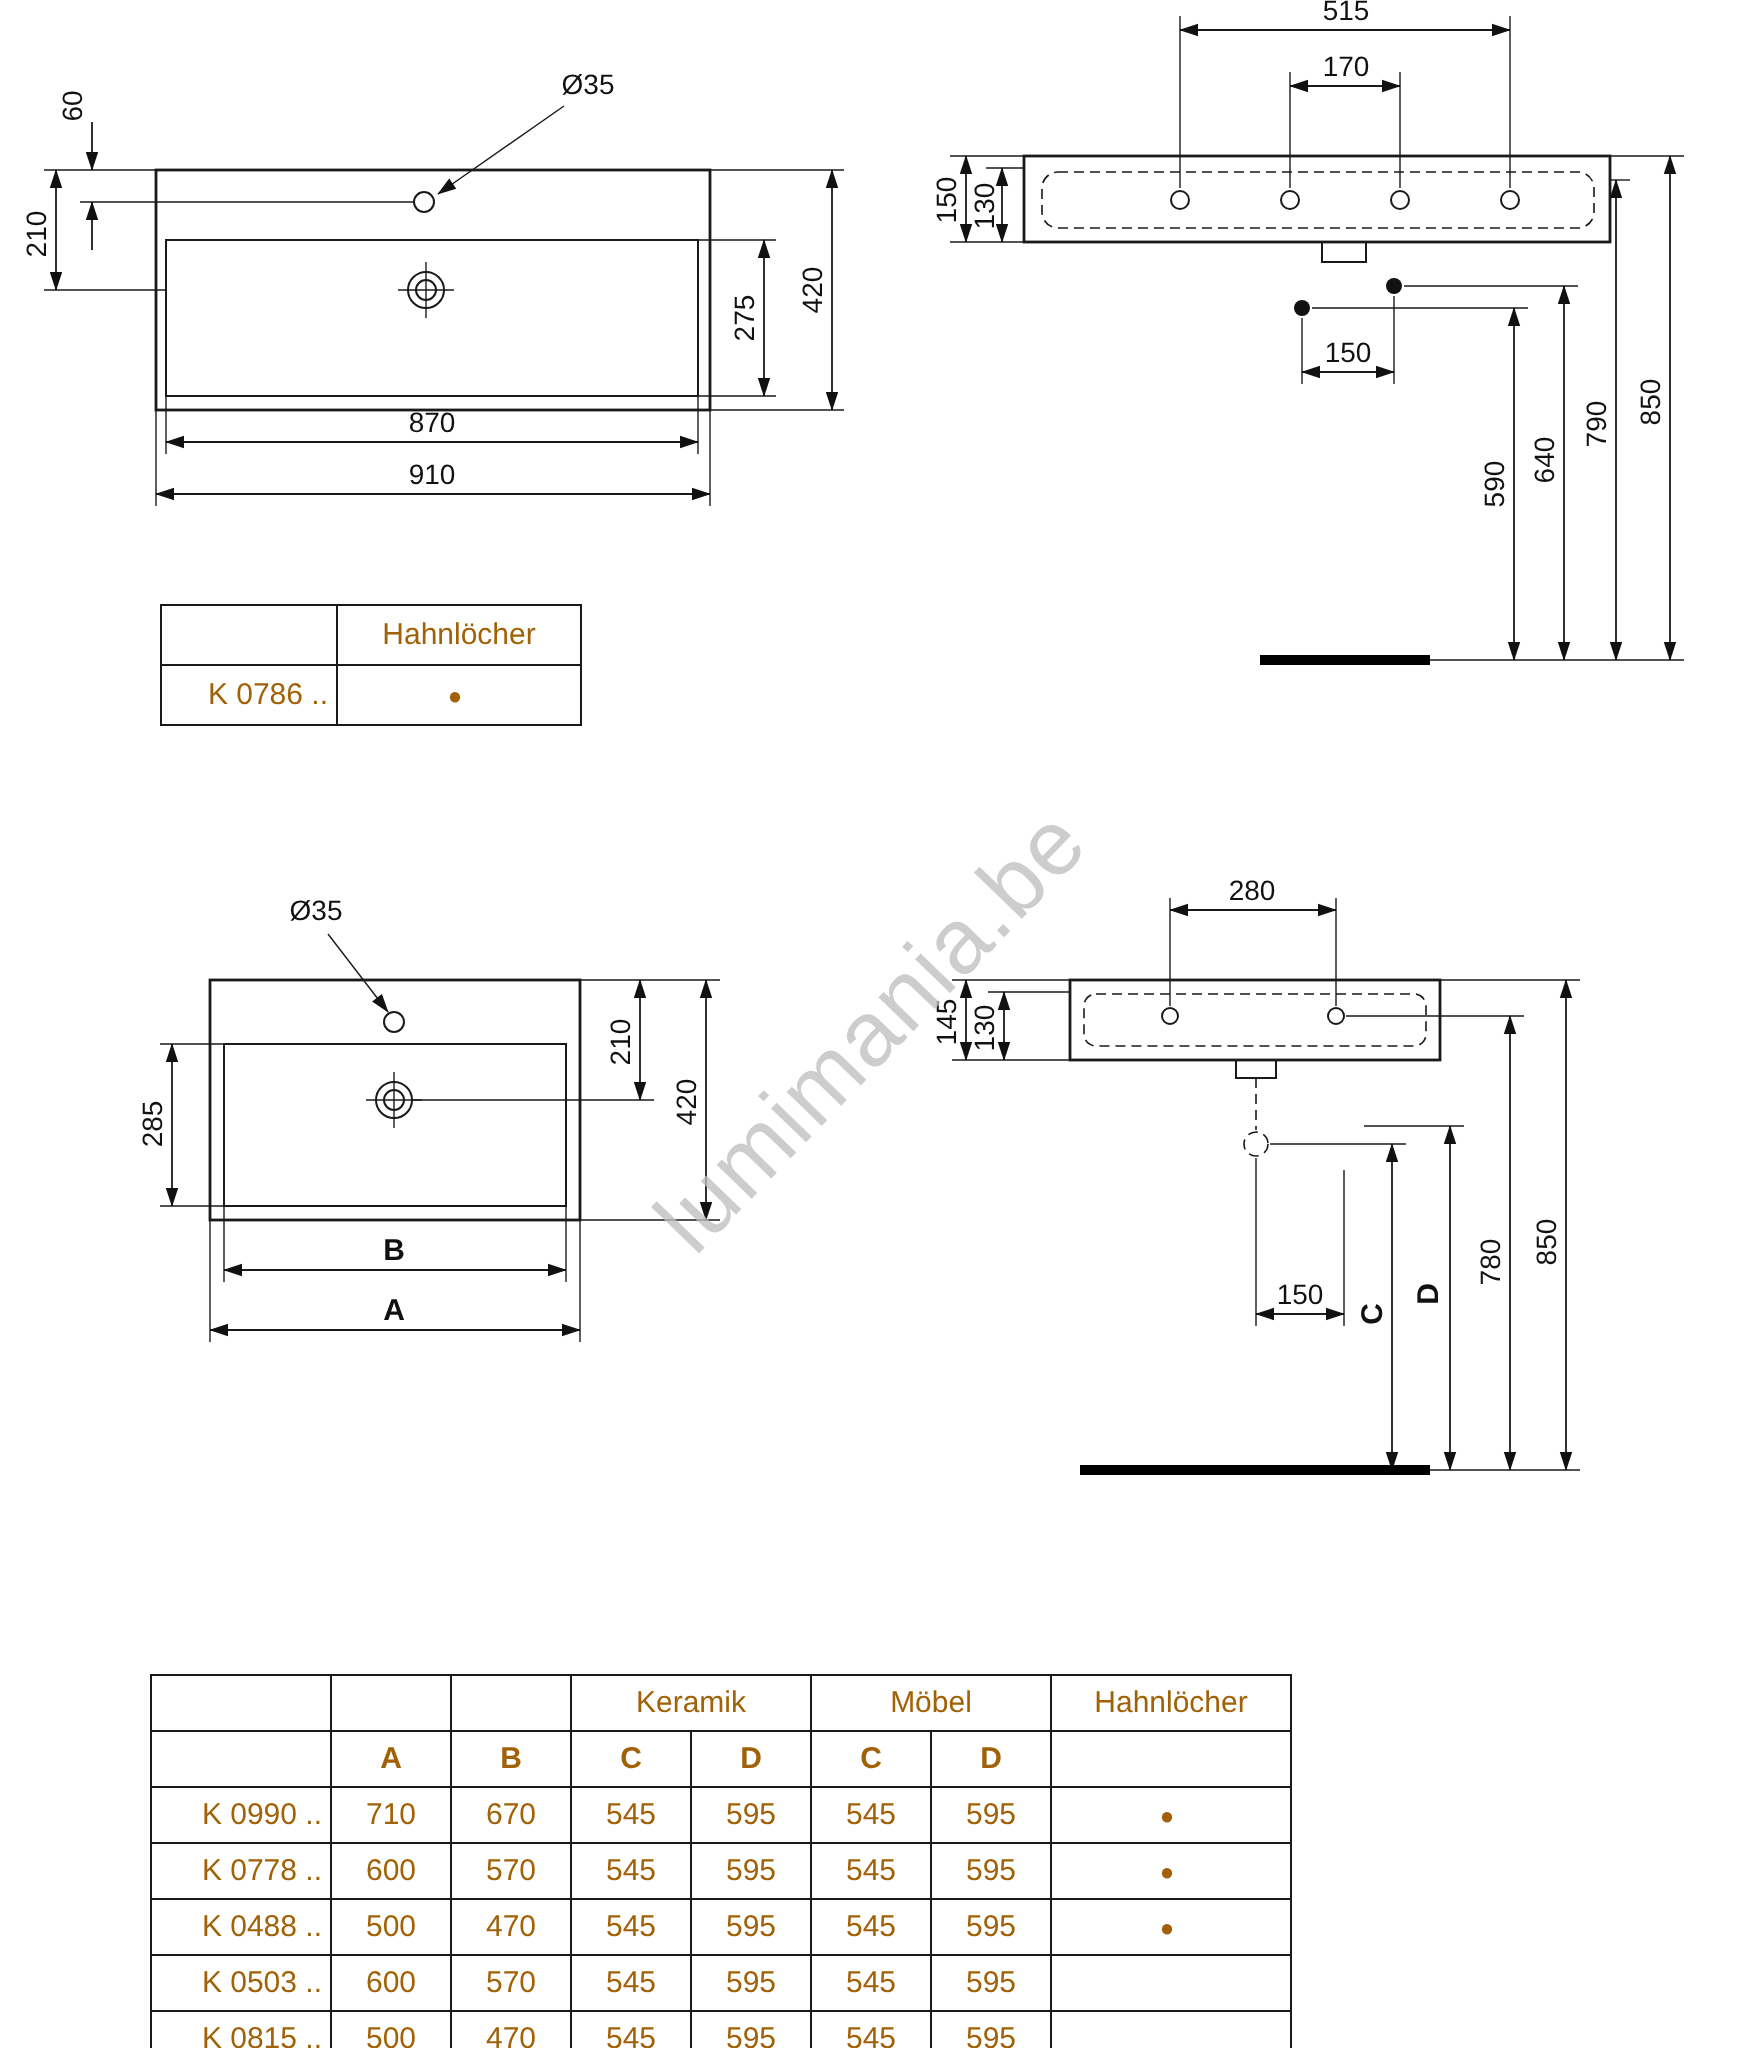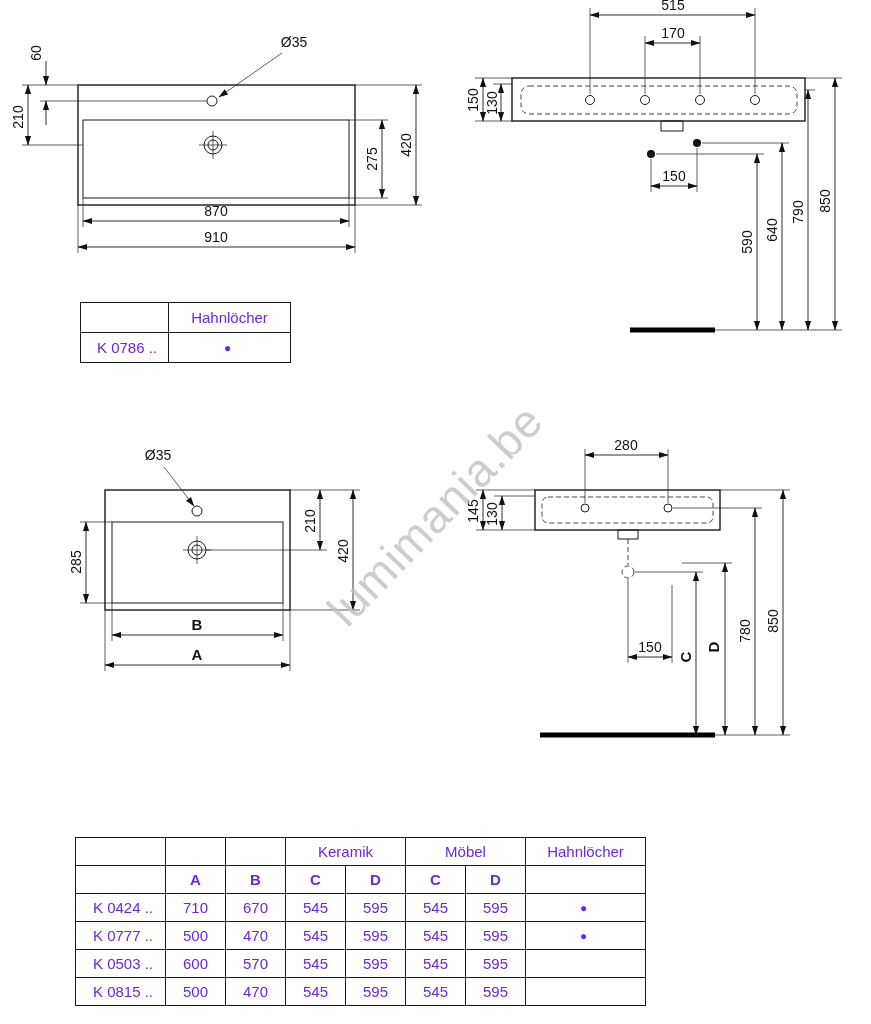--- a/index.html
+++ b/index.html
@@ -10,24 +10,24 @@
   svg{overflow:visible}
   svg .o{stroke:#1a1a1a;stroke-width:1.4;fill:#fff}
   svg .i{stroke:#1a1a1a;stroke-width:1;fill:none}
   svg .e{stroke:#1a1a1a;stroke-width:0.7;fill:none}
   svg .d{stroke:#1a1a1a;stroke-width:0.9;fill:none}
   svg .dash{stroke:#1a1a1a;stroke-width:0.8;fill:none;stroke-dasharray:5 3}
   svg .dot{fill:#111;stroke:none}
   svg .floor{stroke:#000;stroke-width:5;fill:none}
   svg text{font-family:"Liberation Sans",sans-serif;font-size:14px;fill:#111}
   svg text.b{font-weight:bold;font-size:15px}
-  table.t{border-collapse:collapse;font-size:15px;color:#6d28d9;background:#fff;table-layout:fixed}
+  table.t{border-collapse:collapse;font-size:15px;color:#a16207;background:#fff;table-layout:fixed}
   table.t td{border:1px solid #1a1a1a;height:30px;text-align:center;padding:0 4px;
              overflow:hidden;white-space:nowrap}
-  table.t td.code{text-align:center;padding-left:9px}
+  table.t td.code{text-align:right;padding-left:9px}
   table.t2 td{height:28px}
   table.t td.bh{font-weight:bold}
   table.t td.dots{font-size:12px;letter-spacing:4px}
   .watermark{position:absolute;left:250px;top:390px;width:370px;height:250px;
              display:flex;align-items:center;justify-content:center;
              transform:rotate(-46deg);font-size:46px;color:#bfbfbf;opacity:.78;
              letter-spacing:1px;pointer-events:none;z-index:50;white-space:nowrap}
 </style>
 </head>
 <body>
@@ -300,31 +300,41 @@
         <td></td>
         <td class="bh">A</td>
         <td class="bh">B</td>
         <td class="bh">C</td>
         <td class="bh">D</td>
         <td class="bh">C</td>
         <td class="bh">D</td>
         <td></td>
       </tr>
       <tr>
-        <td class="code">K 0424 ..</td>
+        <td class="code">K 0990 ..</td>
         <td>710</td>
         <td>670</td>
         <td>545</td>
         <td>595</td>
         <td>545</td>
         <td>595</td>
         <td class="dots">●</td>
       </tr>
       <tr>
-        <td class="code">K 0777 ..</td>
+        <td class="code">K 0778 ..</td>
+        <td>600</td>
+        <td>570</td>
+        <td>545</td>
+        <td>595</td>
+        <td>545</td>
+        <td>595</td>
+        <td class="dots">●</td>
+      </tr>
+      <tr>
+        <td class="code">K 0488 ..</td>
         <td>500</td>
         <td>470</td>
         <td>545</td>
         <td>595</td>
         <td>545</td>
         <td>595</td>
         <td class="dots">●</td>
       </tr>
       <tr>
         <td class="code">K 0503 ..</td>

